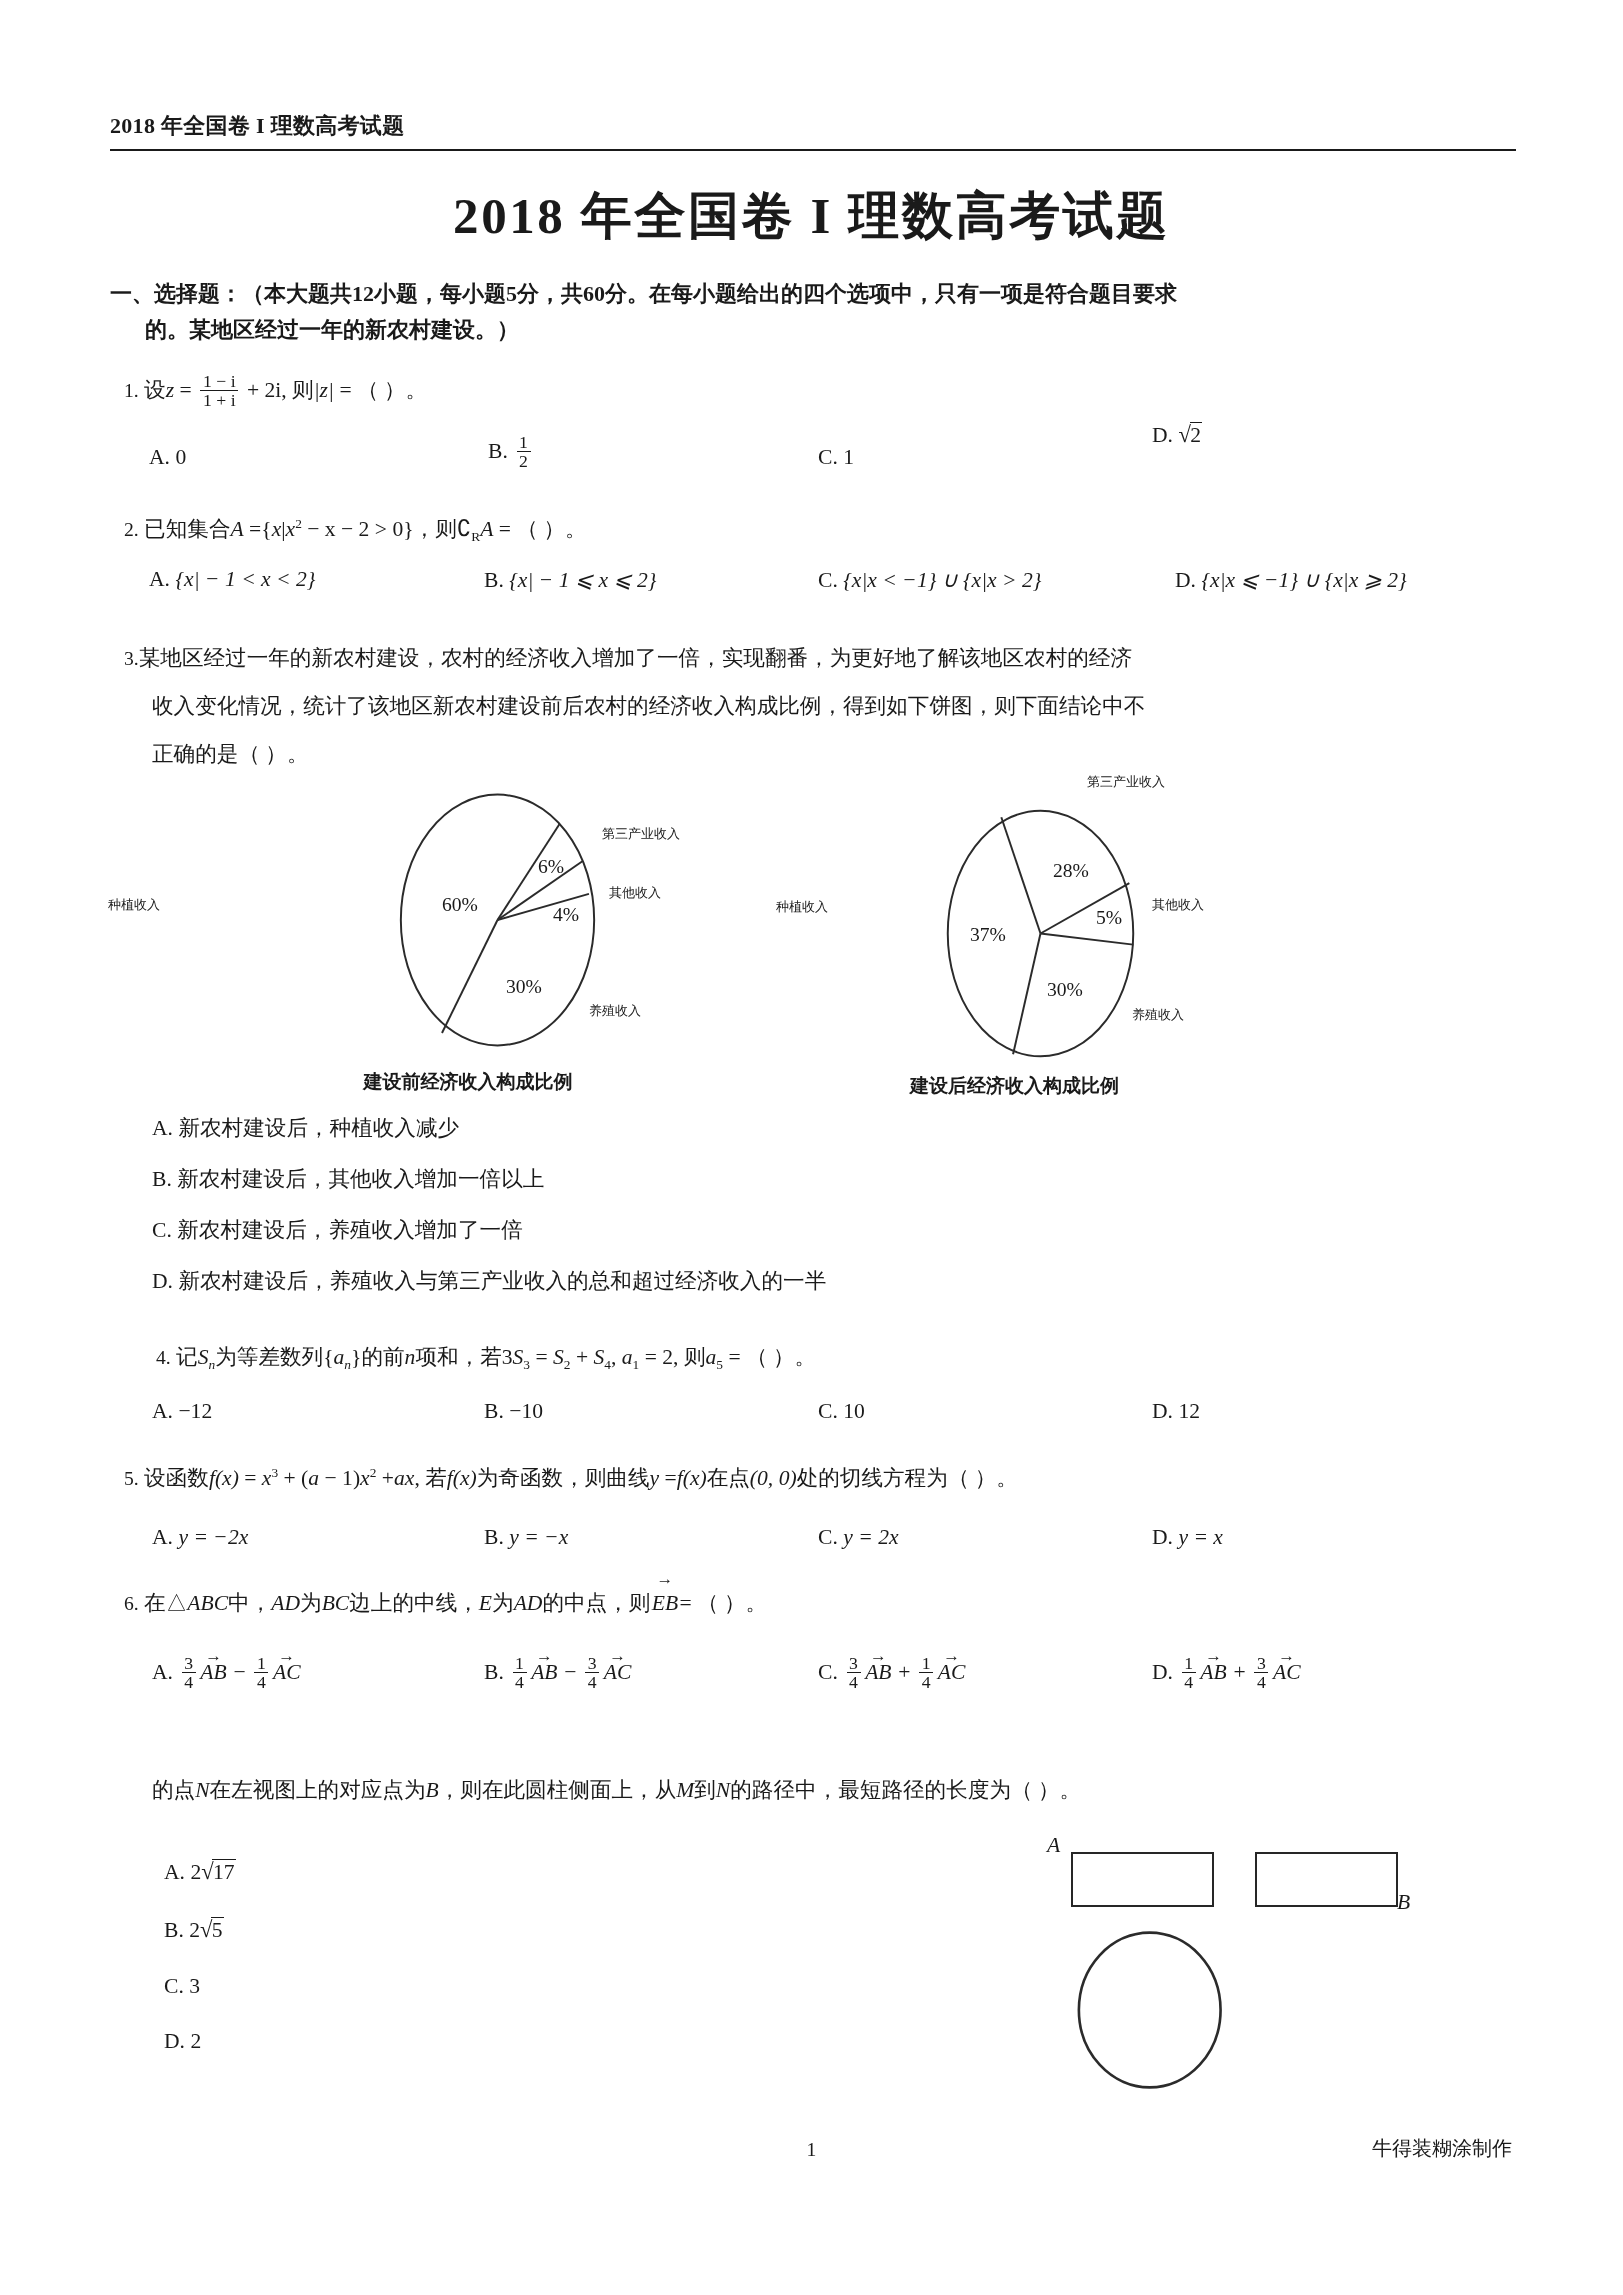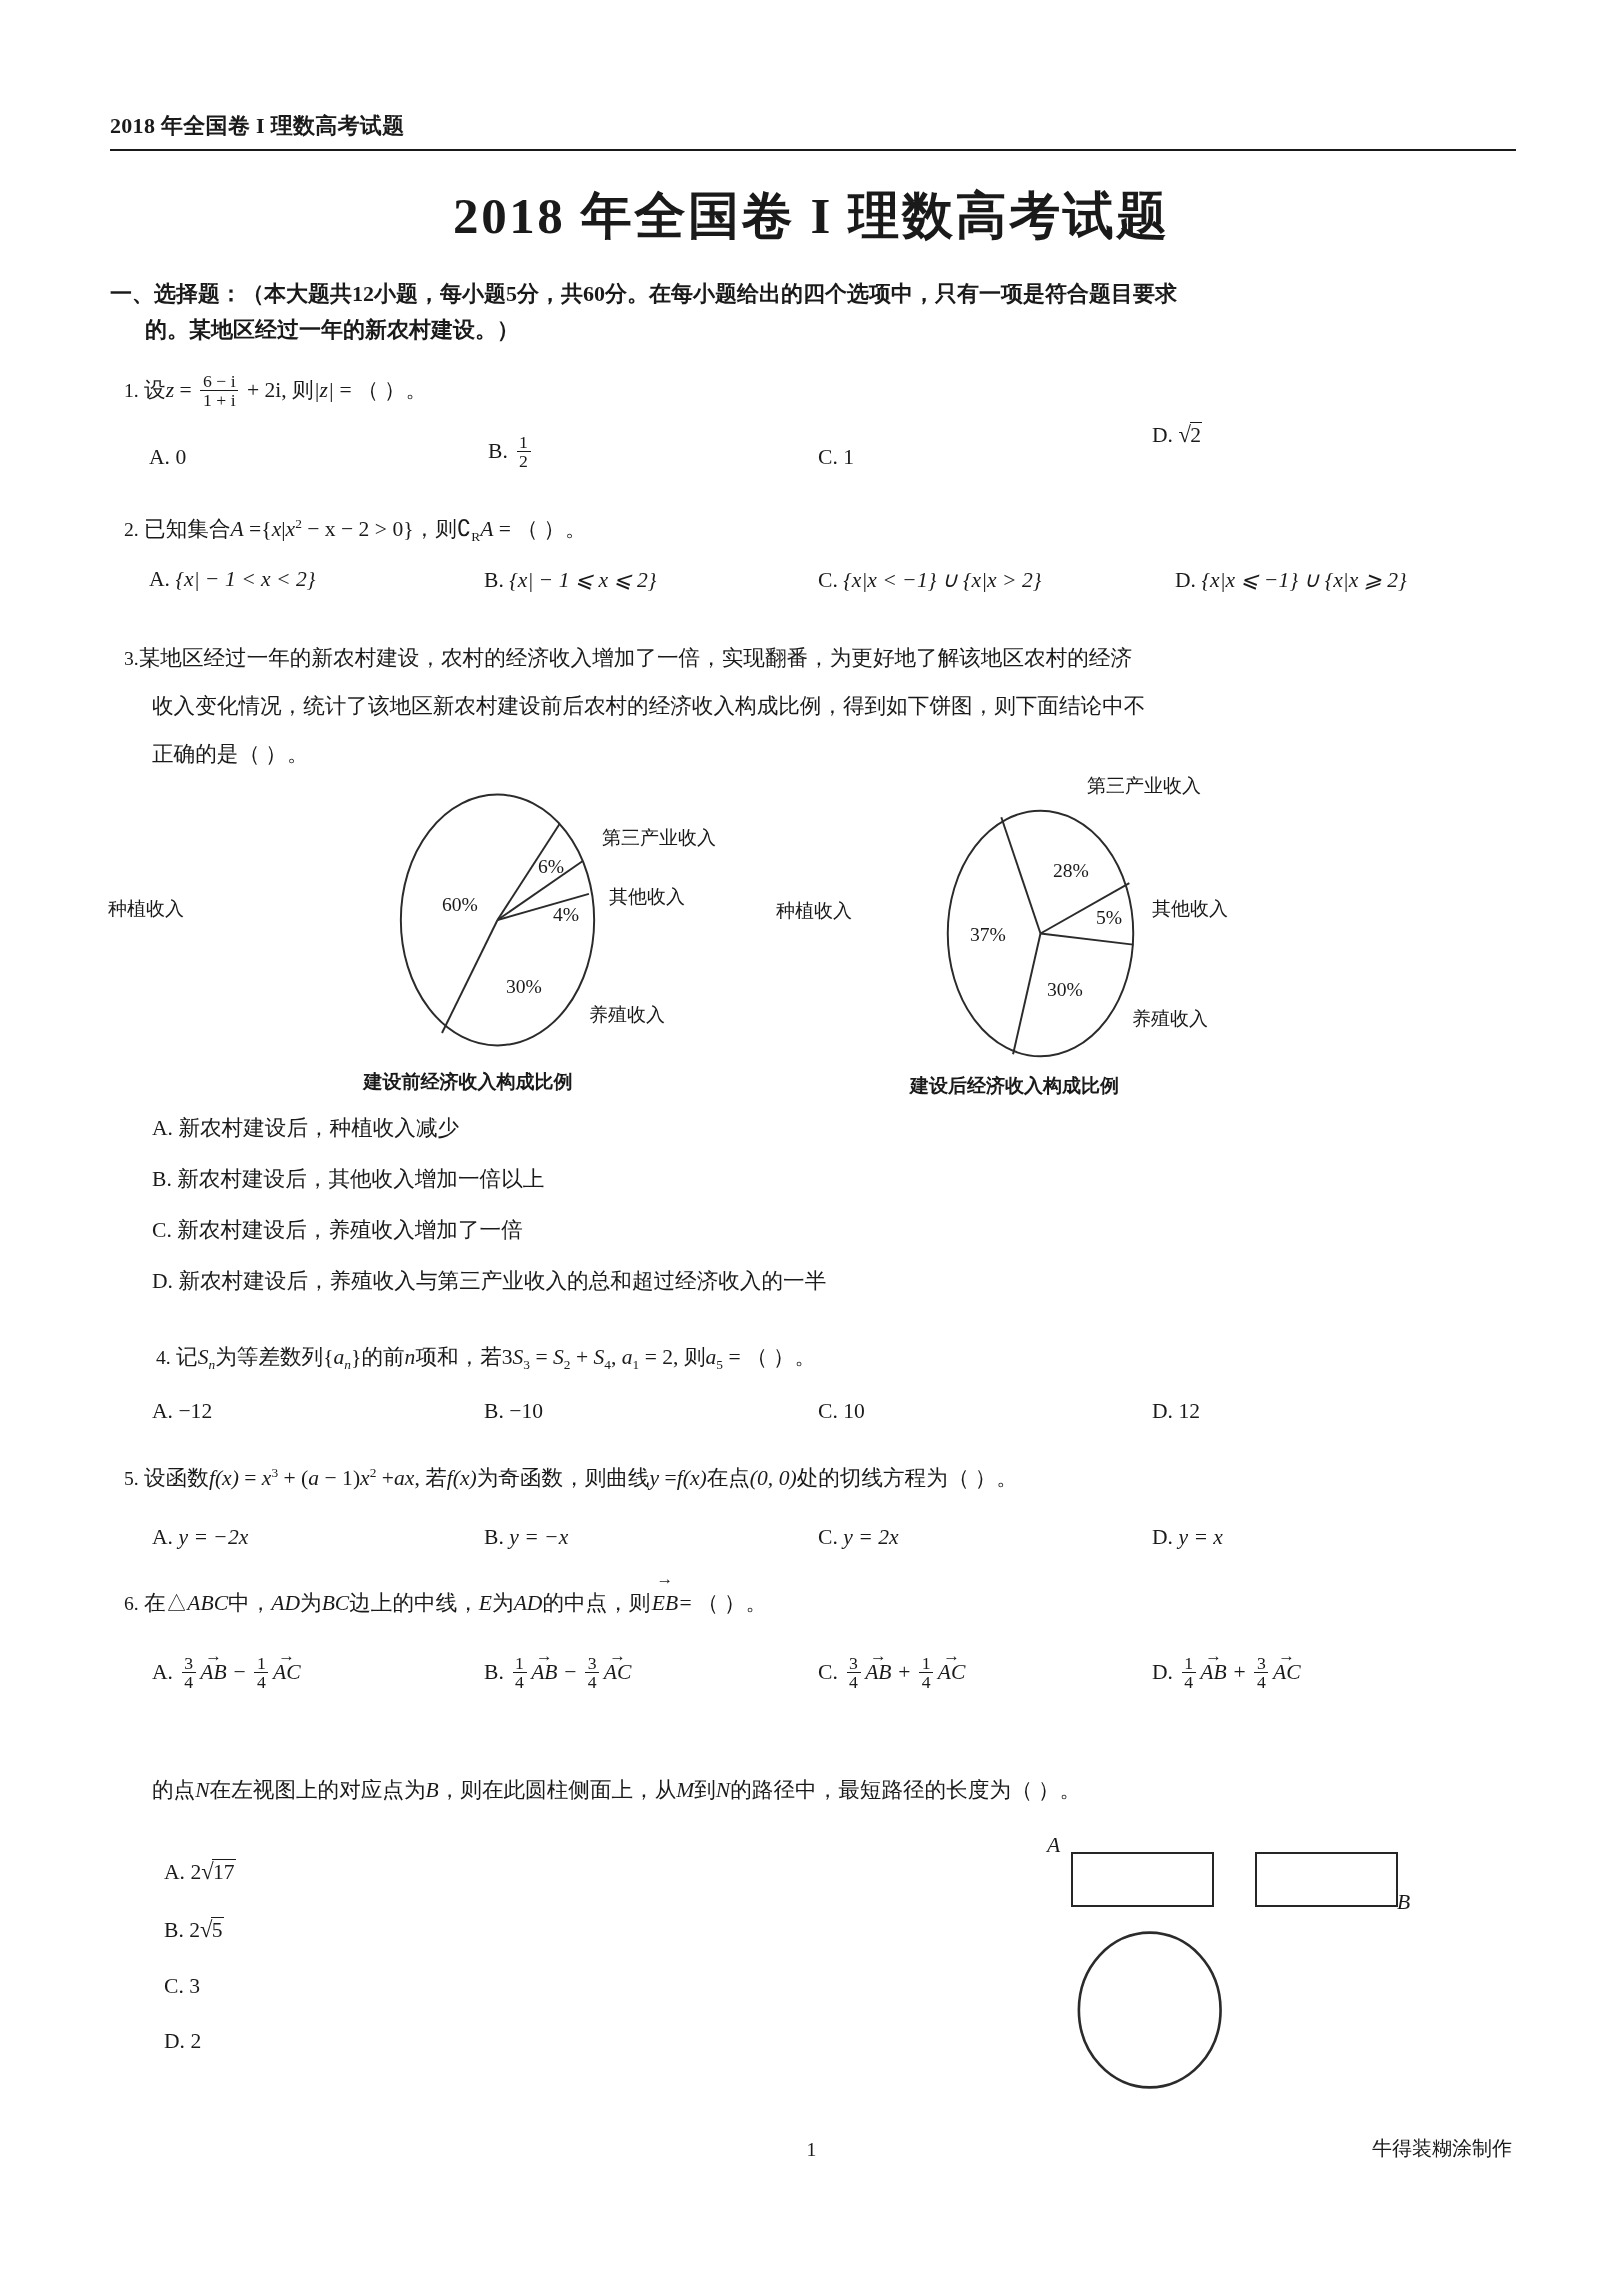--- a/index.html
+++ b/index.html
@@ -45,21 +45,21 @@
   .sqrt > .arg { border-top:1.3px solid #1a1a1a; padding:0 1.3px 0 0.7px; margin-left:-1.3px; }
   .sup { vertical-align:super; font-size:.62em; }
   .sub { vertical-align:sub; font-size:.62em; }
   .vec { display:inline-block; position:relative; font-style:italic; padding:0 1.3px; }
   .vec::after { content:"\2192"; position:absolute; left:0; right:0; top:-.72em;
                 font-size:.78em; font-style:normal; text-align:center; line-height:1; }
 
   
   .figwrap { position:absolute; }
   .pie { position:absolute; }
-  .pielabel { position:absolute; font-size:19px; white-space:nowrap; }
+  .pielabel { position:absolute; font-size:13px; white-space:nowrap; }
   .pct { position:absolute; font-size:19.6px; white-space:nowrap; }
   .figcap { position:absolute; font-size:19px; font-weight:bold; white-space:nowrap; }
 
   
   .tv { position:absolute; }
   .tvrect { position:absolute; border:2px solid #262626; background:#fff; }
   .tvlab { position:absolute; font-size:21.6px; font-style:italic; }
 
   
   .pg { position:absolute; left:0; top:2139px; width:1623px; text-align:center; font-size:19.6px; }
@@ -80,21 +80,21 @@
   <div class="sec">
     <span>一、选择题：（本大题共12小题，每小题5分，共60分。在每小题给出的四个选项中，只有一项是符合题目要求</span>
     <span class="ind">的。某地区经过一年的新农村建设。）</span>
   </div>
 
   <div class="q" style="left:124px; top:370px;">
     <span class="qnum">1.</span>
     <span>设</span><span class="it">z</span>
     <span>=</span>
     <span class="frac">
-      <span class="num">6 − i</span>
+      <span class="num">1 − i</span>
       <span class="den">1 + i</span>
     </span>
     <span>+ 2i,</span>
     <span>则</span><span class="it">|z|</span>
     <span>= （ ）。</span>
   </div>
   <div class="opts">
     <div class="opt" style="left:149px; top:445px;">
       <span>A.</span>
       <span>0</span>

